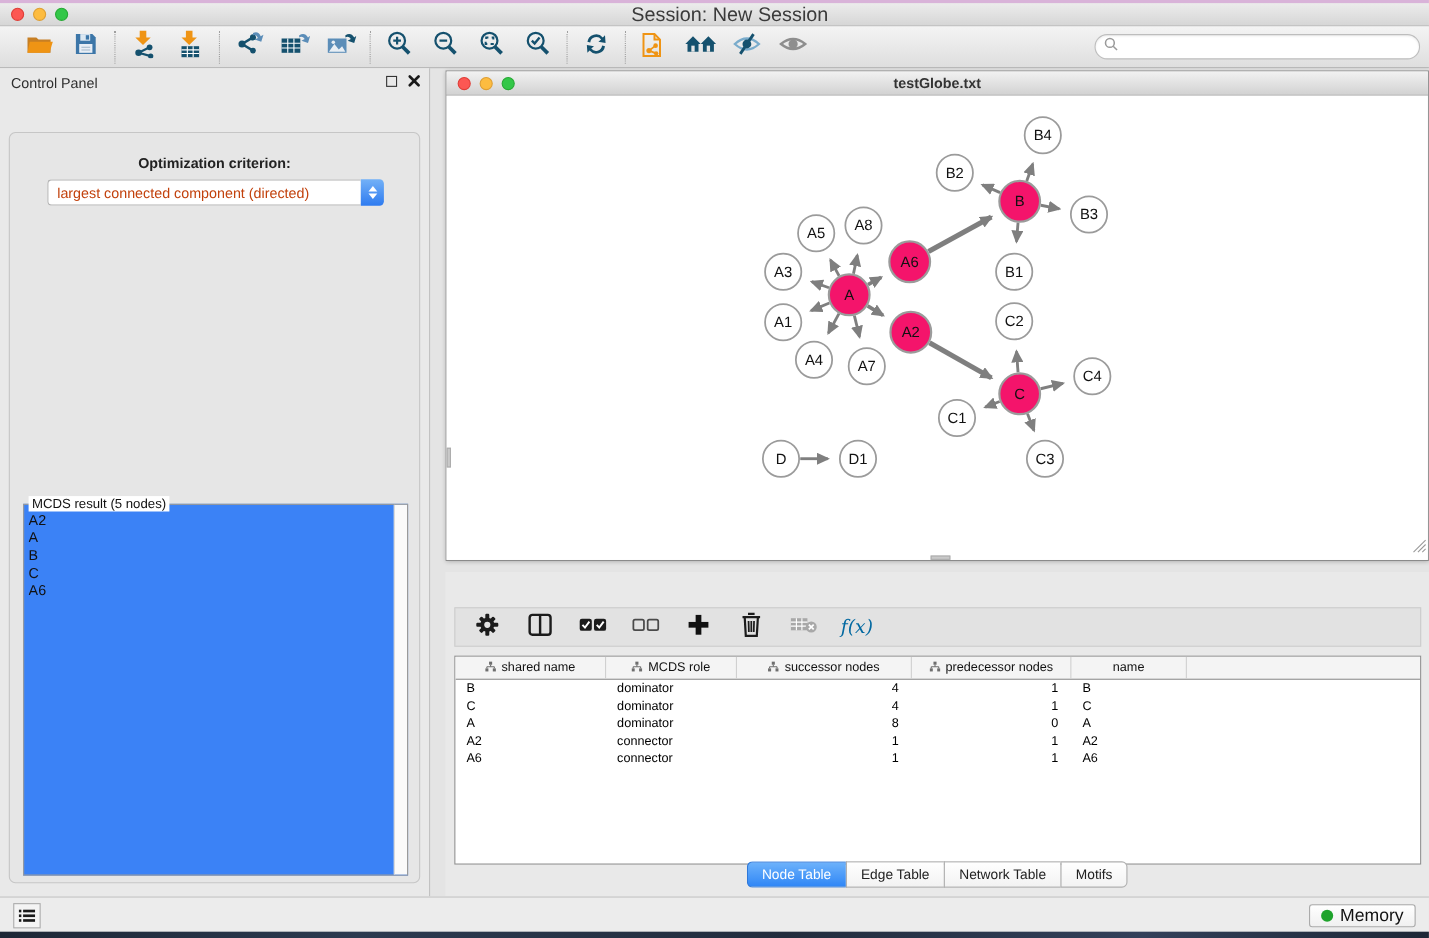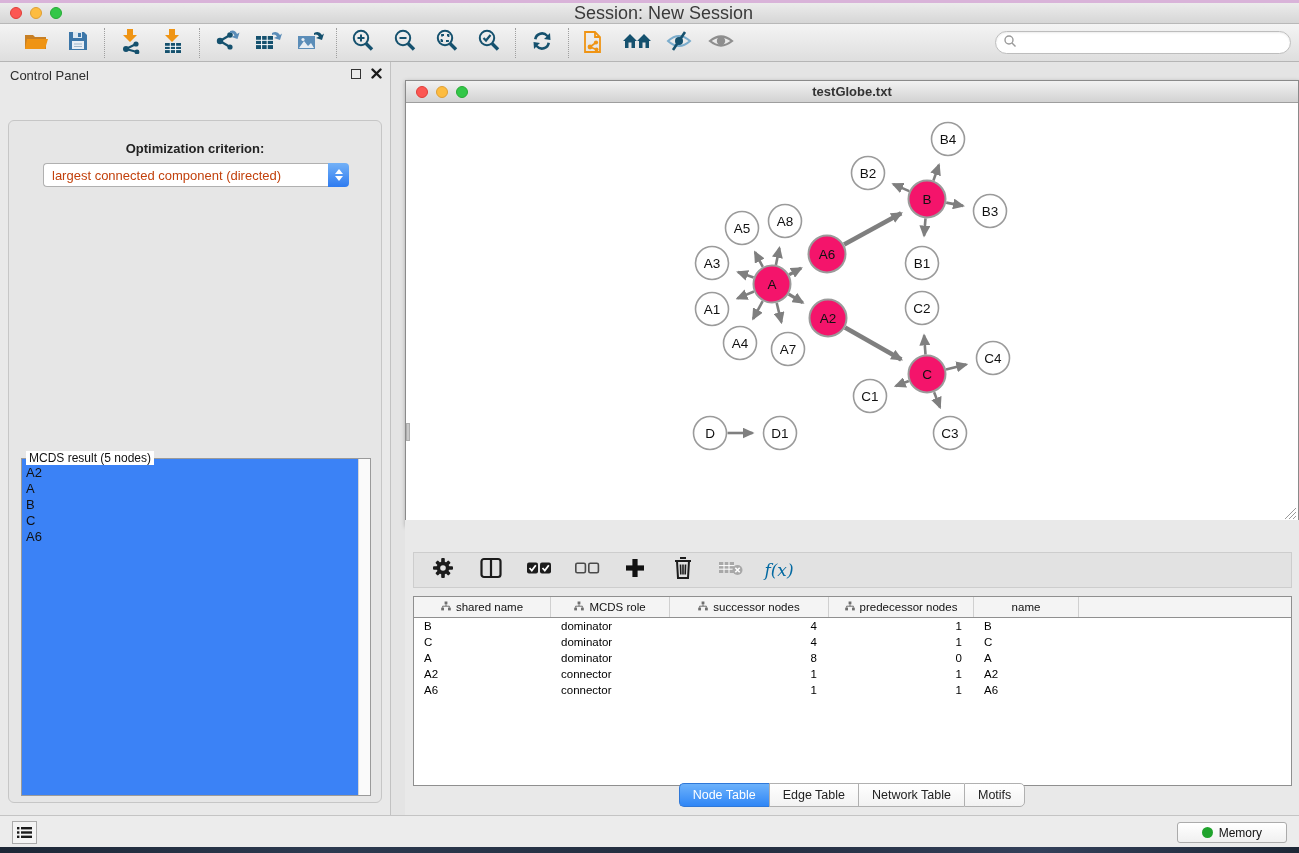--- a/index.html
+++ b/index.html
@@ -59,21 +59,21 @@
     font-size:13px; padding:4px 16px; color:#111; cursor:default; }
 
   #mcds-result { position:absolute; left:12px; right:10px; top:337px; bottom:6px;
     background:#3b82f6; border:1px solid #9a9a9a; }
   #mcds-legend { position:absolute; left:4px; top:-8px; background:#fff; padding:0 3px; font-size:12px; color:#111; }
   #mcds-list { position:absolute; inset:6px 13px 2px 4px; font-size:13px; color:#111; line-height:16px; overflow:hidden; }
   #mcds-scroll { position:absolute; right:0; top:0; bottom:0; width:12px; background:#fafafa; border-left:1px solid #d6d6d6; }
 
   
   #net-window { position:absolute; left:405px; top:64px; width:894px; height:446px;
-    border:1px solid #8a8a8a; background:#fff; box-shadow:0 1px 4px rgba(0,0,0,.25);margin-top:16px; }
+    border:1px solid #8a8a8a; background:#fff; box-shadow:0 1px 4px rgba(0,0,0,.25); }
   #net-titlebar { position:relative; height:22px; background:linear-gradient(#f2f2f2,#d2d2d2);
     border-bottom:1px solid #9e9e9e; display:flex; align-items:center; }
   #net-title { position:absolute; left:0; right:0; text-align:center; font-size:13px; font-weight:bold; color:#333; }
   #net-canvas { position:absolute; left:0; right:0; top:22px; bottom:0; background:#fff; overflow:hidden; }
   #net-vscroll { position:absolute; left:0; top:342px; width:4px; height:18px; background:#c9c9c9; border:1px solid #adadad; }
   #net-hscroll { position:absolute; left:440px; bottom:0; width:18px; height:4px; background:#c9c9c9; border:1px solid #adadad; }
   #net-resize { position:absolute; right:1px; bottom:1px; }
   .graph-label { font-size:13.5px; fill:#111; }
 
   
@@ -94,21 +94,21 @@
   .ar { padding-right:12px; justify-content:flex-end; }
 
   #tp-tabs { position:absolute; left:0; right:0; bottom:8px; display:flex; }
   #tp-tabs .seg-tab { font-size:12.5px; padding:4px 13px; }
 
   
   #statusbar { position:absolute; left:0; top:815px; width:100%; height:32px; background:#ececec; border-top:1px solid #c4c4c4; }
   #list-btn { position:absolute; left:12px; top:5px; width:25px; height:23px; background:#f4f4f4;
     border:1px solid #ababab; display:flex; align-items:center; justify-content:center; cursor:default; }
   #memory-btn { position:absolute; right:12px; top:6px; height:21px; background:linear-gradient(#ffffff,#f0f0f0);
-    border:1px solid #ababab; border-radius:3px; display:flex; align-items:center; gap:6px; padding:0 24px; font-size:12px; color:#111; cursor:default; }
+    border:1px solid #ababab; border-radius:3px; display:flex; align-items:center; gap:6px; padding:0 10px; font-size:16px; color:#111; cursor:default; }
   #memory-dot { width:11px; height:11px; border-radius:50%; background:#1fa32c; }
   #wallpaper { position:absolute; left:0; top:847px; width:100%; height:6px;
     background:linear-gradient(90deg,#1d2736,#2c3a50 25%,#222c3d 55%,#33405a 80%,#1d2736); }
 </style>
 </head>
 <body>
 
 <div id="app">
 
   <div id="top-strip"></div>

